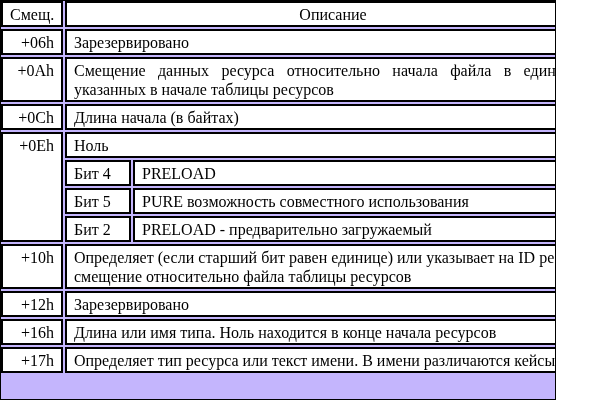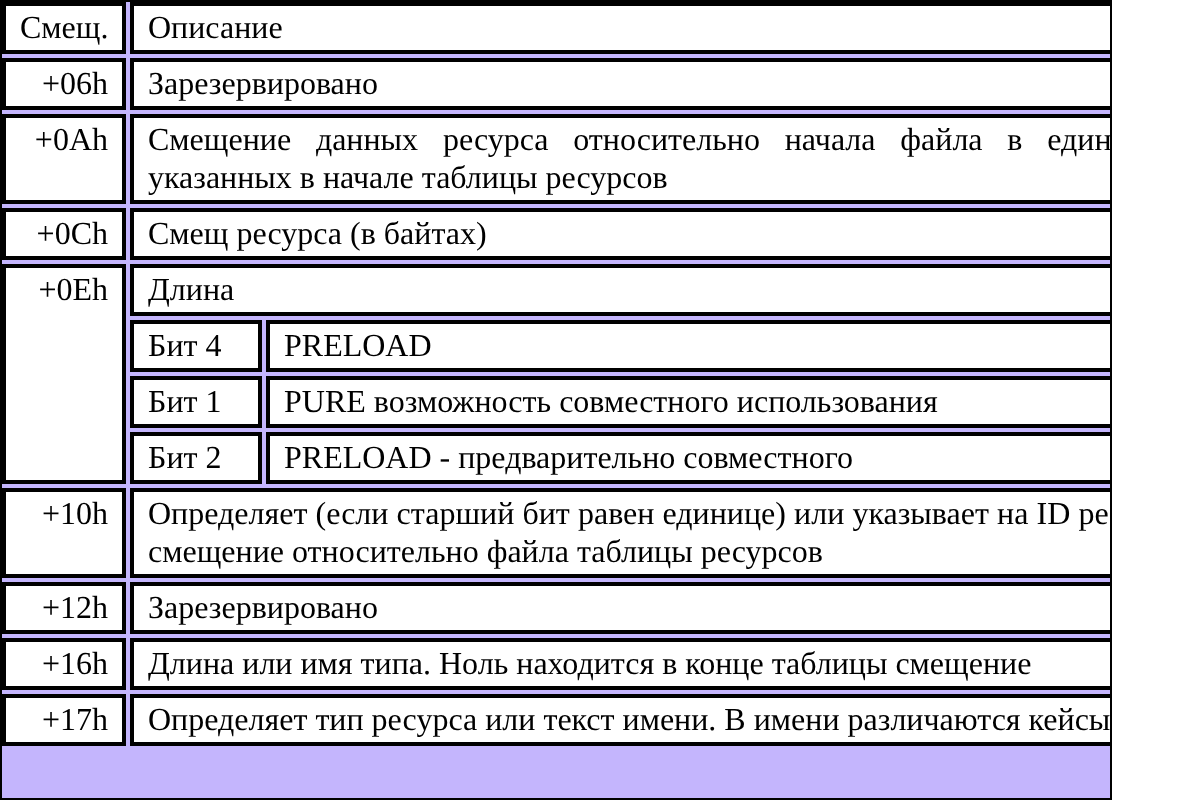--- a/index.html
+++ b/index.html
@@ -36,21 +36,21 @@
     border: 2px solid #000000;
     background: #ffffff;
     vertical-align: top;
     font-size: 16px;
     line-height: 19px;
     padding: 2px 7px 1px 7px;
     font-weight: normal;
     overflow: hidden;
   }
   .res-table th.hdr-off  { text-align: center; }
-  .res-table th.hdr-desc { text-align: left; }
+  .res-table th.hdr-desc { text-align: center; }
   .res-table td.off  { text-align: right; margin-top: 32px; }
   .res-table td.desc { text-align: justify; }
   .res-table td.bit  { text-align: left; }
 </style>
 </head>
 <body>
 
 <div class="table-wrap">
   <table class="res-table">
     <colgroup>
@@ -70,53 +70,53 @@
       <td class="desc" colspan="2">Зарезервировано</td>
     </tr>
 
     <tr>
       <td class="off">+0Ah</td>
       <td class="desc" colspan="2">Смещение данных ресурса относительно начала файла в единицах, указанных в начале таблицы ресурсов</td>
     </tr>
 
     <tr>
       <td class="off">+0Ch</td>
-      <td class="desc" colspan="2">Смещ ресурса (в байтах)</td>
+      <td class="desc" colspan="2">Длина начала (в байтах)</td>
     </tr>
 
     <tr>
       <td class="off" rowspan="4">+0Eh</td>
-      <td class="desc" colspan="2">Длина</td>
+      <td class="desc" colspan="2">Ноль</td>
     </tr>
     <tr>
       <td class="bit">Бит 4</td>
       <td class="desc">PRELOAD</td>
     </tr>
     <tr>
-      <td class="bit">Бит 1</td>
+      <td class="bit">Бит 5</td>
       <td class="desc">PURE возможность совместного использования</td>
     </tr>
     <tr>
       <td class="bit">Бит 2</td>
-      <td class="desc">PRELOAD - предварительно совместного</td>
+      <td class="desc">PRELOAD - предварительно загружаемый</td>
     </tr>
 
     <tr>
       <td class="off">+10h</td>
       <td class="desc" colspan="2">Определяет (если старший бит равен единице) или указывает на ID ресурса смещение относительно файла таблицы ресурсов</td>
     </tr>
 
     <tr>
       <td class="off">+12h</td>
       <td class="desc" colspan="2">Зарезервировано</td>
     </tr>
 
     <tr>
       <td class="off">+16h</td>
-      <td class="desc" colspan="2">Длина или имя типа. Ноль находится в конце таблицы смещение</td>
+      <td class="desc" colspan="2">Длина или имя типа. Ноль находится в конце начала ресурсов</td>
     </tr>
 
     <tr>
       <td class="off">+17h</td>
       <td class="desc" colspan="2">Определяет тип ресурса или текст имени. В имени различаются кейсы</td>
     </tr>
   </tbody>
     </table>
 </div>
 

